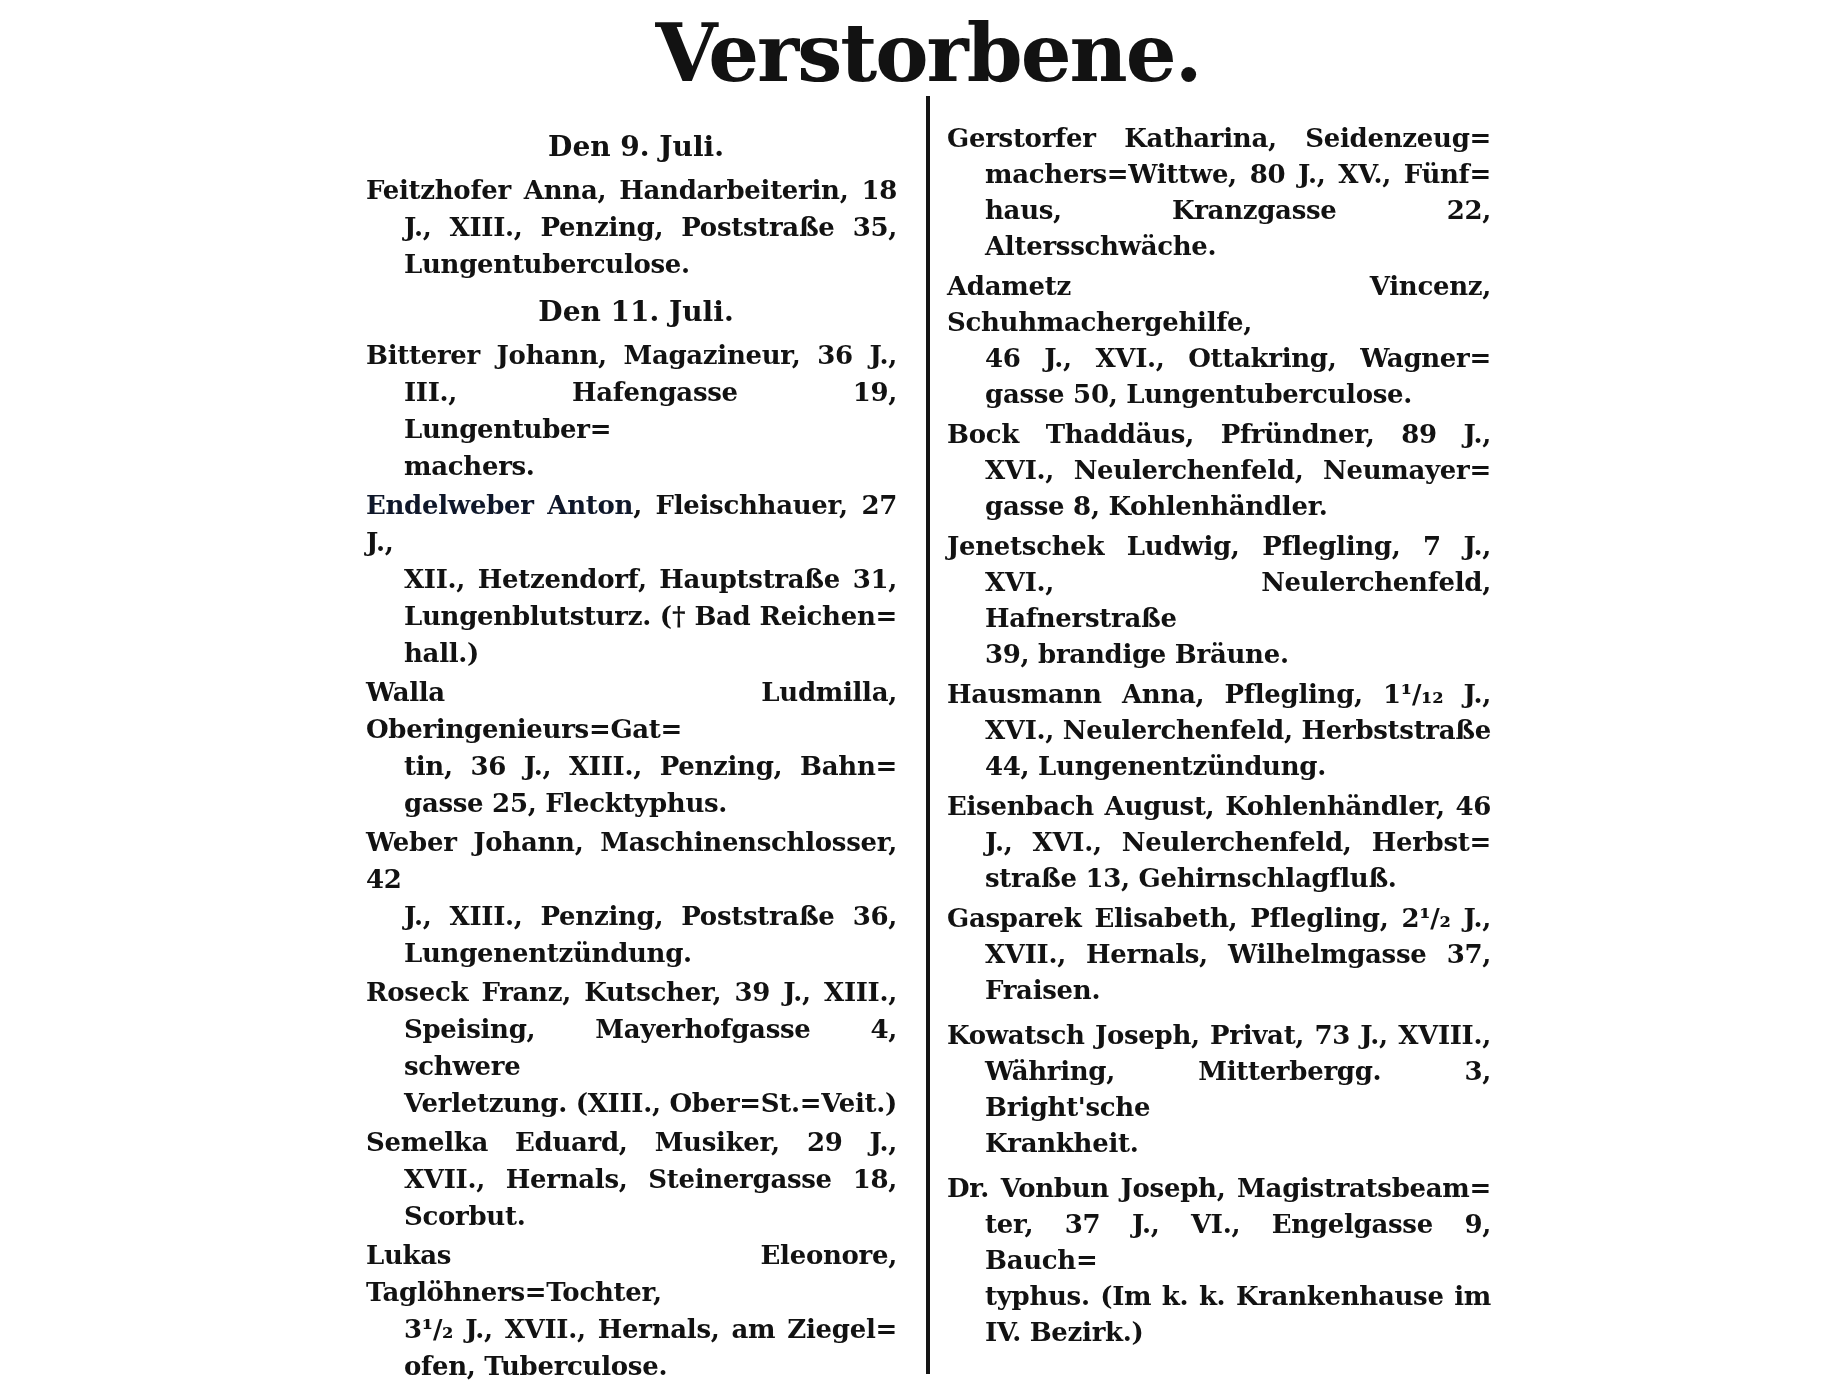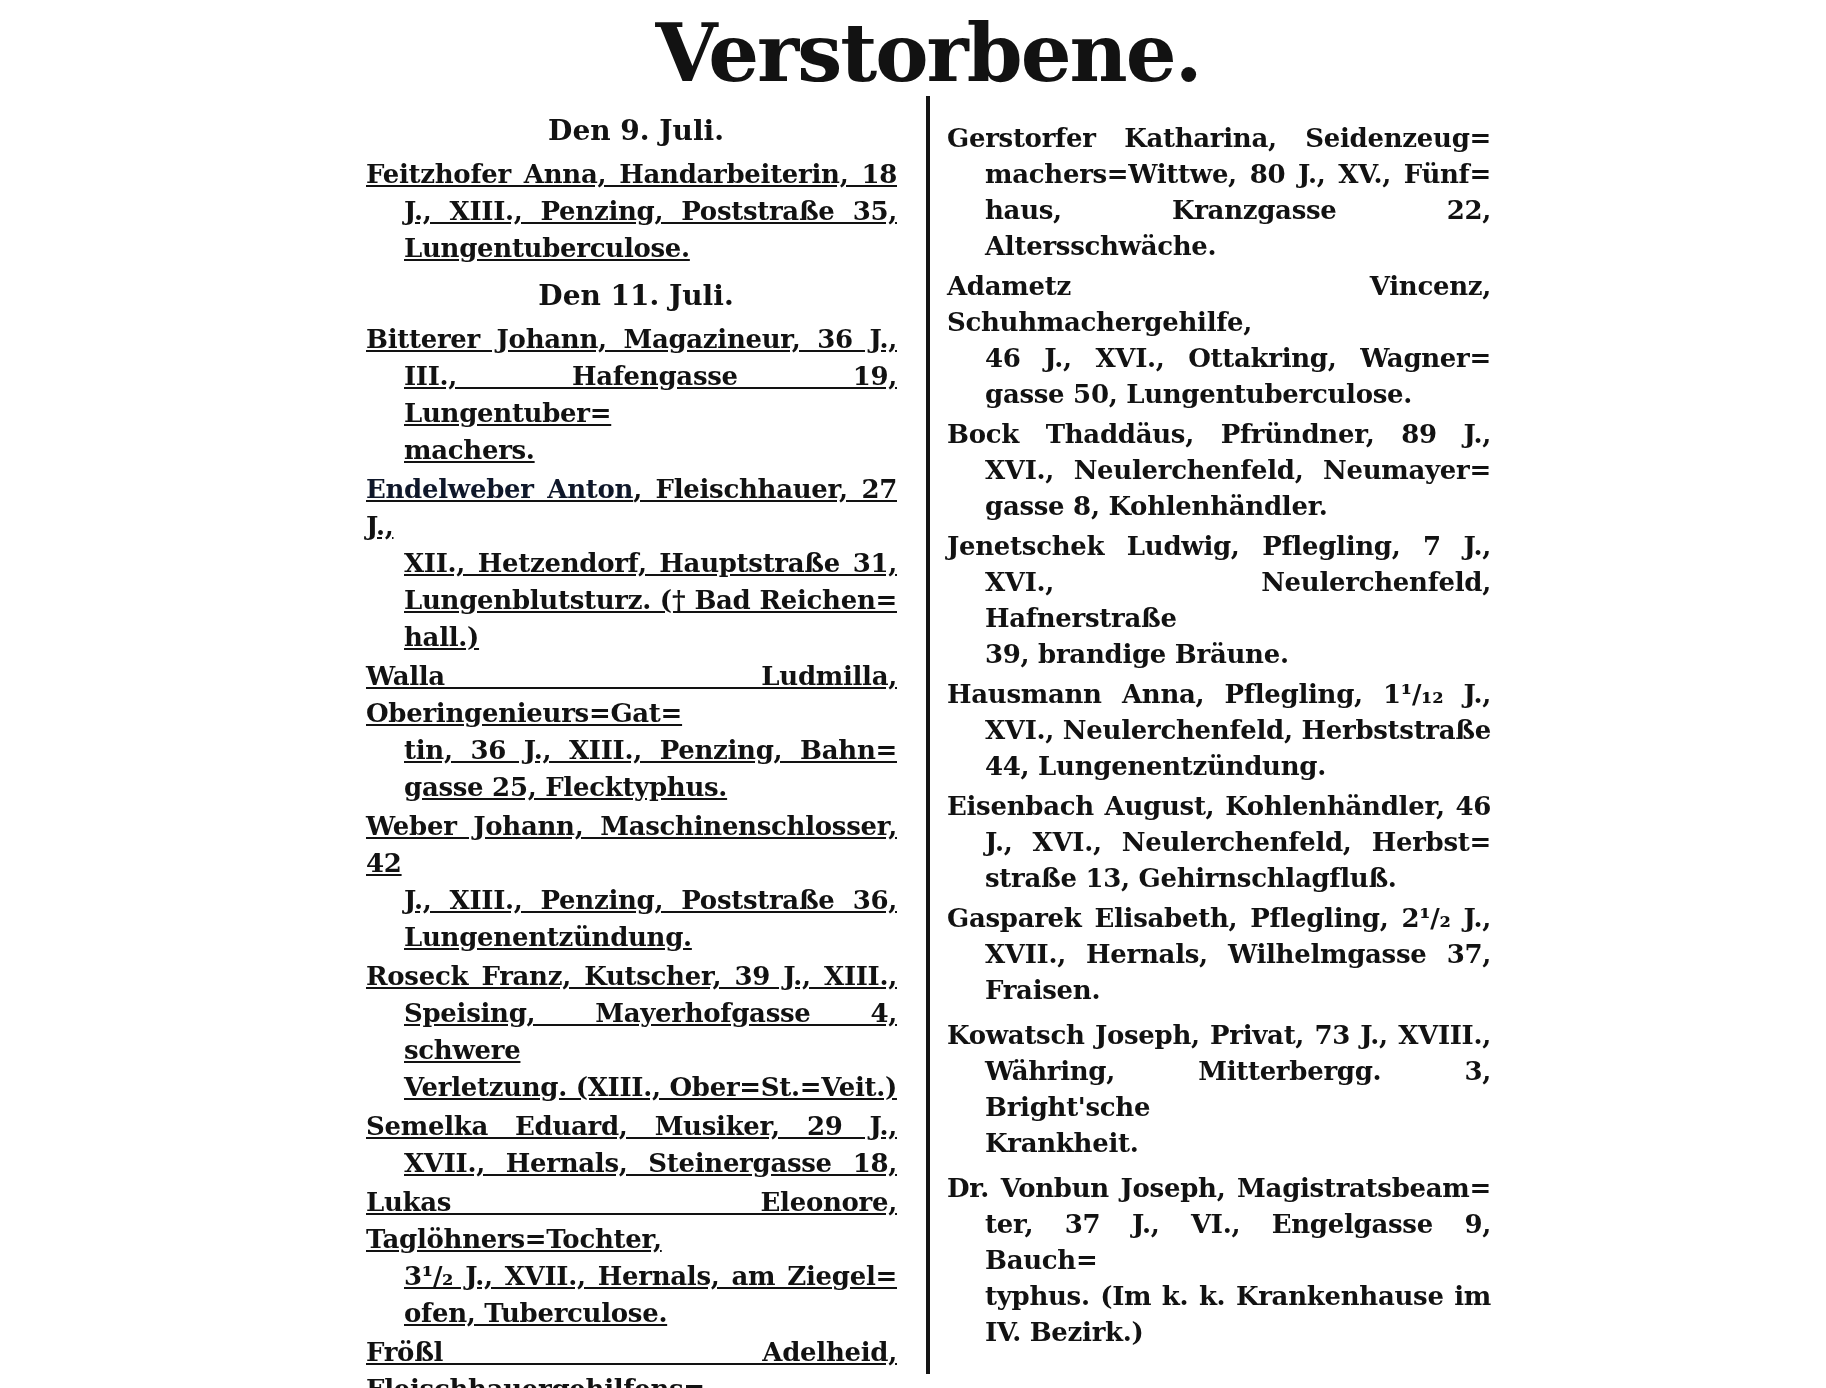--- a/index.html
+++ b/index.html
@@ -47,24 +47,24 @@
   }
   .col.left  { left: 366px; top: 112px; width: 540px; }
   .col.right { left: 947px; top: 120px; width: 553px; }
 
   .date-heading {
     text-align: center;
     font-size: 28px;
     line-height: 37px;
     margin: 10px 0 7px 0;
   }
-  .col.left .date-heading:first-child { margin-top: 0; }
+  .col.left .date-heading:first-child { margin-top: 16px; }
 
   .entry { margin: 0 9px 2px 0; }
-  .col.left  .entry .line { line-height: 37px; text-decoration: underline; }
+  .col.left  .entry .line { line-height: 37px; }
   .col.right .entry { margin-bottom: 4px; }
   .col.right .entry .line { line-height: 36px; }
   .entry.gap-top { margin-top: 9px; }
 
   .line {
     text-align: justify;
     text-align-last: justify;
     letter-spacing: -0.3px;
   }
   .line.cont { padding-left: 38px; }
@@ -106,20 +106,21 @@
         <div class="line cont last">Lungenentzündung.</div>
       </div>
       <div class="entry">
         <div class="line">Roseck Franz, Kutscher, 39 J., XIII.,</div>
         <div class="line cont">Speising, Mayerhofgasse 4, schwere</div>
         <div class="line cont last">Verletzung. (XIII., Ober=St.=Veit.)</div>
       </div>
       <div class="entry">
         <div class="line">Semelka Eduard, Musiker, 29 J.,</div>
         <div class="line cont">XVII., Hernals, Steinergasse 18,</div>
+        <div class="line cont last">Scorbut.</div>
       </div>
       <div class="entry">
         <div class="line">Lukas Eleonore, Taglöhners=Tochter,</div>
         <div class="line cont">3¹/₂ J., XVII., Hernals, am Ziegel=</div>
         <div class="line cont last">ofen, Tuberculose.</div>
       </div>
       <div class="entry">
         <div class="line">Frößl Adelheid, Fleischhauergehilfens=</div>
         <div class="line cont">Gattin, 36 J., XVII., Hernals,</div>
       </div>

